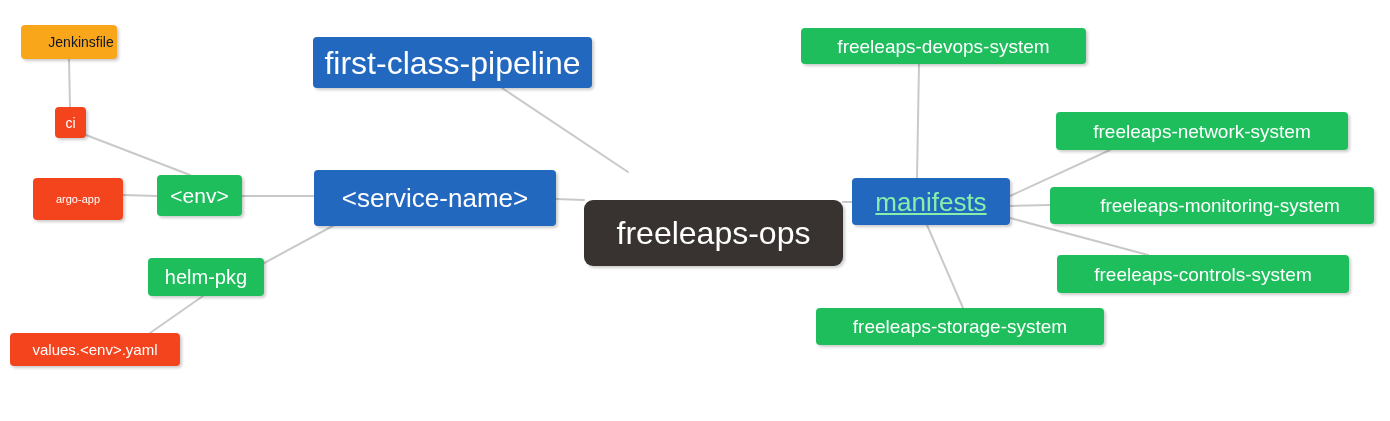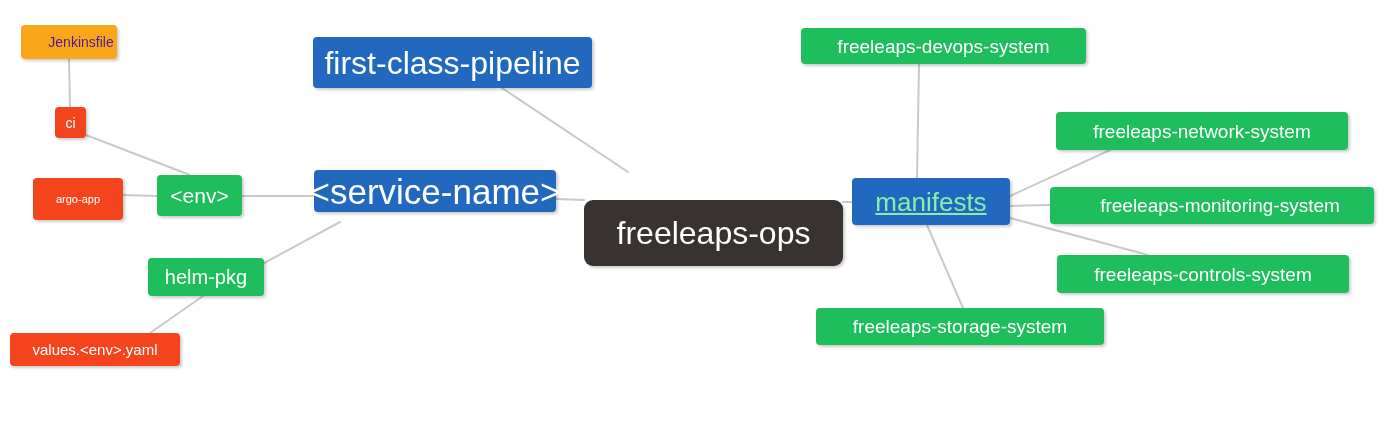--- a/index.html
+++ b/index.html
@@ -58,39 +58,39 @@
       <line x1="556" y1="199" x2="584" y2="200" stroke="#c9c9c9" stroke-width="2" stroke-linecap="round"></line>
       <line x1="502" y1="88" x2="628" y2="172" stroke="#c9c9c9" stroke-width="2" stroke-linecap="round"></line>
       <line x1="843" y1="202" x2="852" y2="202" stroke="#c9c9c9" stroke-width="2" stroke-linecap="round"></line>
       <line x1="917" y1="178" x2="919" y2="64" stroke="#c9c9c9" stroke-width="2" stroke-linecap="round"></line>
       <line x1="1010" y1="196" x2="1110" y2="150" stroke="#c9c9c9" stroke-width="2" stroke-linecap="round"></line>
       <line x1="1010" y1="206" x2="1050" y2="205" stroke="#c9c9c9" stroke-width="2" stroke-linecap="round"></line>
       <line x1="1010" y1="218" x2="1148" y2="255" stroke="#c9c9c9" stroke-width="2" stroke-linecap="round"></line>
       <line x1="927" y1="225" x2="963" y2="308" stroke="#c9c9c9" stroke-width="2" stroke-linecap="round"></line>
     </svg>
   <div id="nodes">
-      <div class="node" style="left: 21px; top: 25px; width: 96px; height: 34px; background: rgb(250, 166, 26); font-size: 14px; color: #4c1d95; padding-left: 24px;">
+      <div class="node" style="left: 21px; top: 25px; width: 96px; height: 34px; background: rgb(250, 166, 26); font-size: 14px; color: #0f172a; padding-left: 24px;">
         <span>Jenkinsfile</span>
       </div>
       <div class="node" style="left: 55px; top: 107px; width: 31px; height: 31px; background: rgb(244, 68, 30); font-size: 14px; color: rgb(255, 255, 255);">
         <span>ci</span>
       </div>
       <div class="node" style="left: 33px; top: 178px; width: 90px; height: 42px; background: rgb(244, 68, 30); font-size: 11px; color: rgb(255, 255, 255);">
         <span>argo-app</span>
       </div>
       <div class="node" style="left: 157px; top: 175px; width: 85px; height: 41px; background: rgb(30, 190, 93); font-size: 21px; color: rgb(255, 255, 255);">
         <span>&lt;env&gt;</span>
       </div>
       <div class="node" style="left: 148px; top: 258px; width: 116px; height: 38px; background: rgb(30, 190, 93); font-size: 20px; color: rgb(255, 255, 255);">
         <span>helm-pkg</span>
       </div>
       <div class="node" style="left: 10px; top: 333px; width: 170px; height: 33px; background: rgb(244, 68, 30); font-size: 15px; color: rgb(255, 255, 255);">
         <span>values.&lt;env&gt;.yaml</span>
       </div>
-      <div class="node" style="left: 314px; top: 170px; width: 242px; height: 42px; background: rgb(35, 104, 191); font-size: 35px; color: rgb(255, 255, 255);">
+      <div class="node" style="left: 314px; top: 170px; width: 242px; height: 56px; background: rgb(35, 104, 191); font-size: 26px; color: rgb(255, 255, 255);">
         <span>&lt;service-name&gt;</span>
       </div>
       <div class="node" style="left: 313px; top: 37px; width: 279px; height: 51px; background: rgb(35, 104, 191); font-size: 32px; color: rgb(255, 255, 255);">
         <span>first-class-pipeline</span>
       </div>
       <div class="node root" style="left: 584px; top: 172px; width: 259px; height: 66px; background: rgb(56, 51, 48); font-size: 32px; color: rgb(255, 255, 255);">
         <span>freeleaps-ops</span>
       </div>
       <div class="node" style="left: 852px; top: 178px; width: 158px; height: 47px; background: rgb(35, 104, 191); font-size: 26px; color: #86efac; text-decoration: underline;">
         <span>manifests</span>

